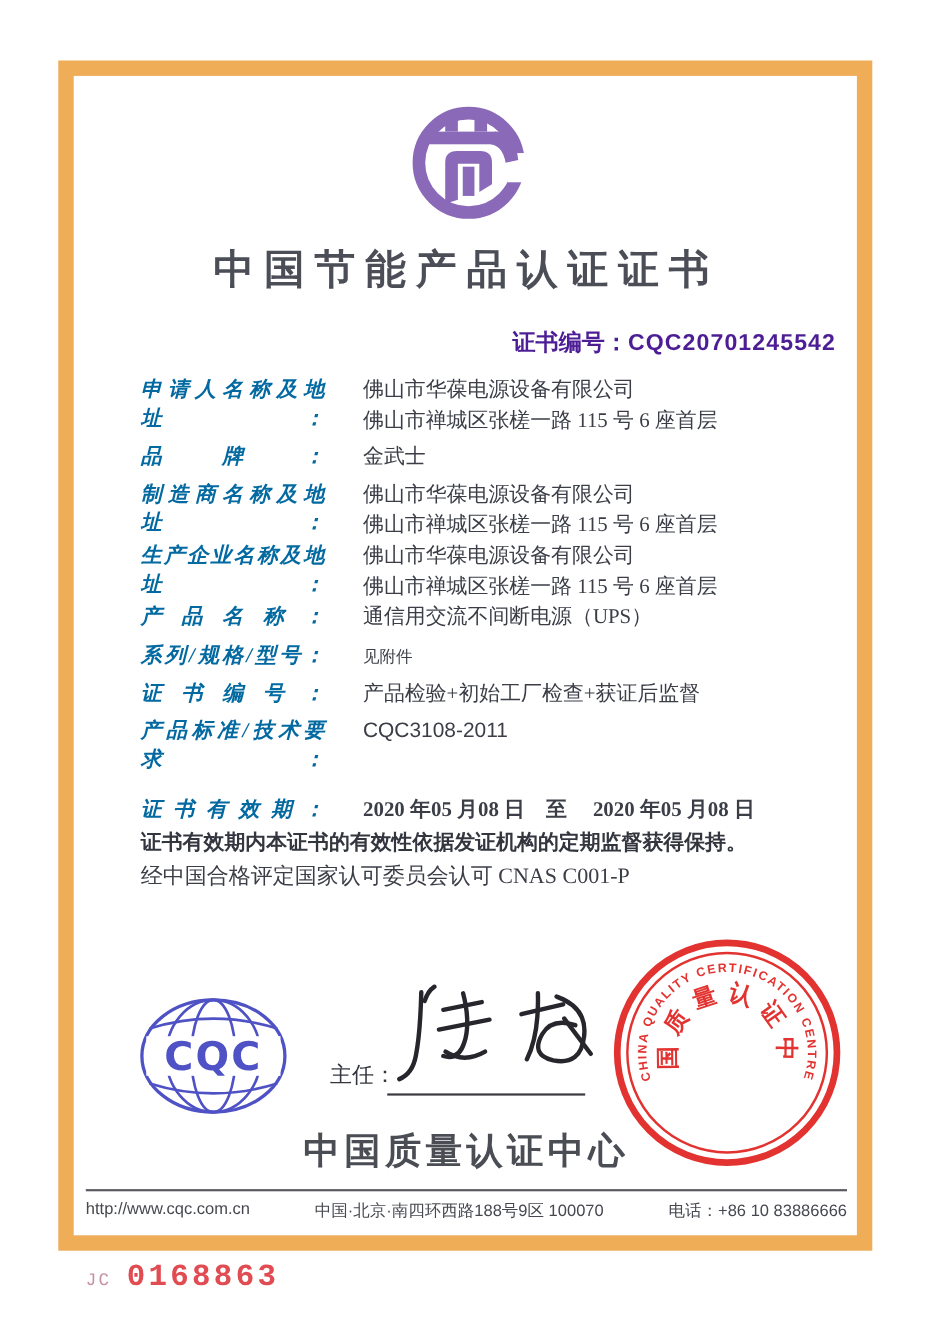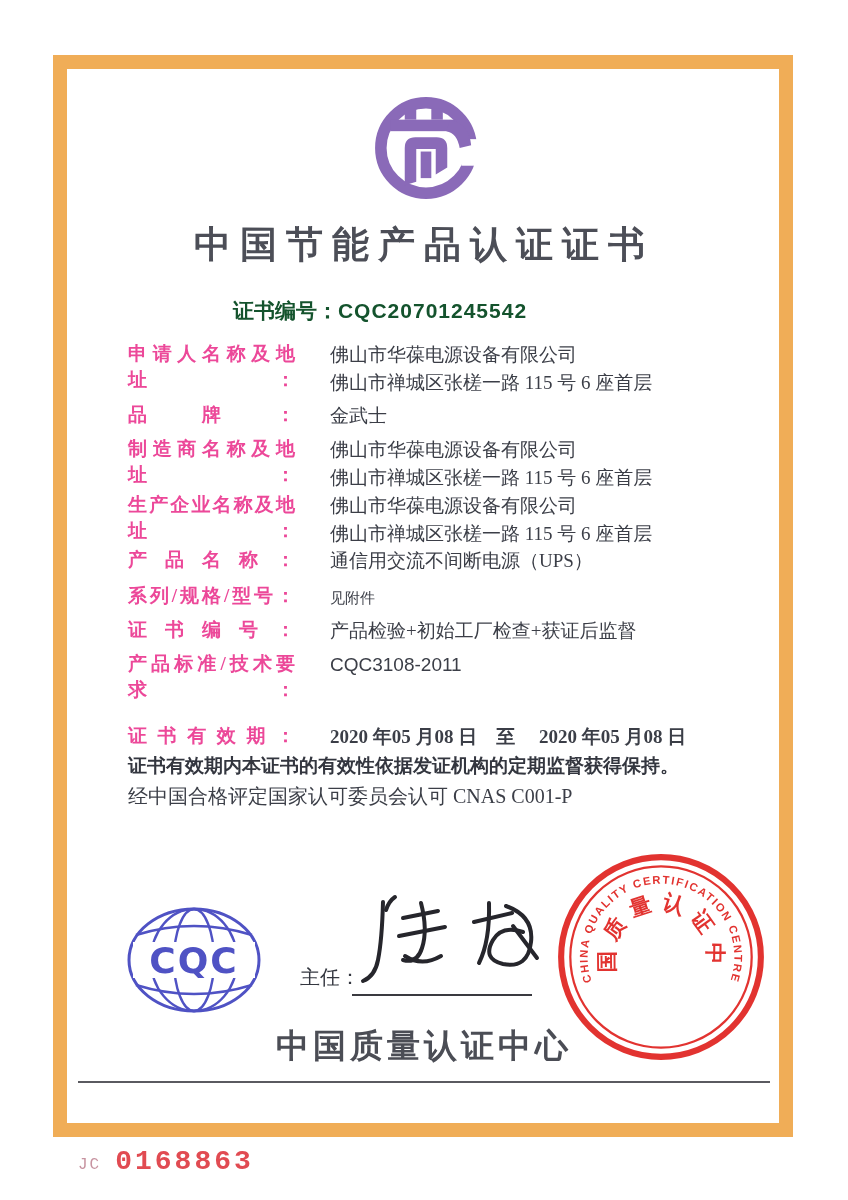--- a/index.html
+++ b/index.html
@@ -4,26 +4,26 @@
 <style>
   html,body{margin:0;padding:0;background:#ffffff;}
   .page{position:relative;width:848px;height:1200px;background:#ffffff;overflow:hidden;
         font-family:"Liberation Serif","DejaVu Serif",serif;color:#3b3e47;}
   .frame{position:absolute;left:53px;top:55px;width:740px;height:1082px;
          border:14px solid #f0ad57;box-sizing:border-box;}
   .logo-wrap{position:absolute;left:364px;top:86px;width:124px;height:124px;}
   .cert-title{position:absolute;left:0;top:220px;width:848px;text-align:center;
               font-family:"Liberation Sans","DejaVu Sans",sans-serif;
               font-size:37px;font-weight:bold;letter-spacing:9px;color:#4c4e57;}
-  .cert-no-row{position:absolute;left:0;top:297px;width:760px;text-align:center;
-               font-size:21px;font-weight:bold;color:#14532d;}
+  .cert-no-row{position:absolute;left:0;top:297px;width:760px;text-align:right;
+               font-size:21px;font-weight:bold;color:#4c1d95;}
   .cert-no-row .num{font-family:"Liberation Sans","DejaVu Sans",sans-serif;letter-spacing:1px;}
   .field-row{position:absolute;left:128px;width:620px;font-size:19px;}
   .flabel{display:inline-block;width:167px;font-weight:bold;vertical-align:top;
-          text-align:justify;text-align-last:justify;color:#ec4899;}
+          text-align:justify;text-align-last:justify;color:#0369a1;font-style:italic;}
   .fvalue{display:inline-block;margin-left:35px;vertical-align:top;line-height:28px;color:#3b3e47;}
   .fvalue.small{font-size:15px;line-height:24px;padding-top:3px;}
   .para{position:absolute;left:128px;width:620px;font-size:19px;font-weight:bold;color:#33363f;}
   .cnas{font-size:20px;font-weight:normal;color:#3b3e47;}
   .cqc-globe{position:absolute;left:124px;top:904px;width:140px;height:112px;}
   .director{position:absolute;left:300px;top:964px;font-size:20px;font-weight:normal;color:#33363f;}
   .sig-line{position:absolute;left:352px;top:994px;width:180px;border-bottom:2px solid #3a3a40;}
   .sig-svg{position:absolute;left:348px;top:890px;width:205px;height:105px;}
   .stamp{position:absolute;left:554px;top:850px;width:214px;height:214px;}
   .issuer{position:absolute;left:0;top:1024px;width:848px;text-align:center;
@@ -147,17 +147,22 @@
       </text>
       <text fill="#e23330" font-family="Liberation Sans, DejaVu Sans, sans-serif" font-size="21" font-weight="bold" letter-spacing="8">
         <textPath href="#cnArc" startOffset="50%" text-anchor="middle">中国质量认证中心</textPath>
       </text>
     </svg>
   </div>
 
   <div class="issuer">中国质量认证中心</div>
 
   <div class="foot-rule"></div>
+  <div class="foot-row">
+    <span>http://www.cqc.com.cn</span>
+    <span>中国·北京·南四环西路188号9区  100070</span>
+    <span>电话：+86 10 83886666</span>
+  </div>
 
   <div class="serial">
     <span class="pfx">JC</span><span class="no">0168863</span>
   </div>
 </div>
 
 </body></html>

